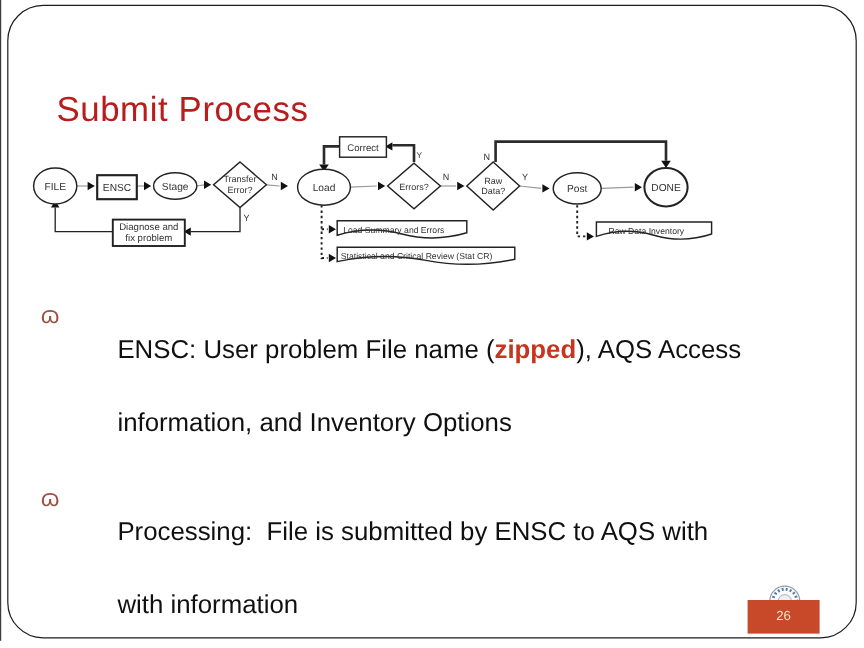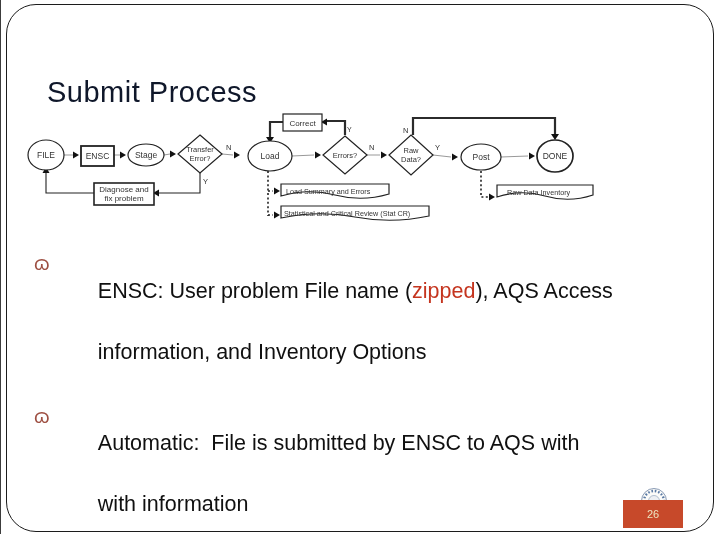--- a/index.html
+++ b/index.html
@@ -1,27 +1,27 @@
 <!DOCTYPE html>
 <html><head>
 <meta charset="utf-8">
 <style>
   html,body{margin:0;padding:0;background:#fff;}
   #slide{position:relative;width:720px;height:540px;background:#fff;overflow:hidden;
          font-family:"Liberation Sans",sans-serif;}
   #left-edge{position:absolute;left:0;top:0;width:1px;height:534px;background:#3c3c3c;}
   #frame{position:absolute;left:6px;top:4px;width:706px;height:526px;
          border:1px solid #1c1c1c;border-radius:30px;}
-  #title{position:absolute;left:47px;top:76px;font-size:29px;letter-spacing:.5px;color:#0f172a;}
+  #title{position:absolute;left:47px;top:76px;font-size:29px;letter-spacing:.5px;color:#b91c1c;}
   #flow{position:absolute;left:0;top:0;}
   
   #bullets{position:absolute;left:34px;top:245px;width:660px;color:#101010;}
   .b1i{position:relative;padding-left:28px;font-size:21.5px;line-height:30.5px;white-space:pre-wrap;}
   .bm{position:absolute;left:0;top:3px;color:#9E4F42;font-size:20px;}
-  .hl{color:#C5351F;}
+  .hl{color:#C5351F;font-weight:bold;}
   
   #epa-logo{position:absolute;left:640px;top:487px;z-index:1;}
   #page-box{position:absolute;left:623px;top:500px;width:60px;height:28px;background:#C7492A;
             z-index:2;display:flex;align-items:center;justify-content:center;
             color:#EDE4C0;font-size:11px;}
   
   text{font-family:"Liberation Sans",sans-serif;fill:#333;}
   .nt{font-size:8.5px;text-anchor:middle;}
   .dt{font-size:7.5px;text-anchor:middle;}
   .yn{font-size:7.5px;}
@@ -133,21 +133,21 @@
     <path class="shape" d="M497,185 h96 v10 q-24,8 -48,1 q-24,-7 -48,1 z"></path>
     <text class="doct" x="507" y="195">Raw Data Inventory</text>
   </svg>
 
   <div id="bullets">
     <div class="b1i">
       <span class="bm">ɷ</span><span>ENSC: User problem File name (</span><span class="hl">zipped</span><span>), AQS Access</span><br>
       <span>information, and Inventory Options</span>
     </div>
     <div class="b1i">
-      <span class="bm">ɷ</span><span>Automatic:  File is submitted by ENSC to AQS with</span><br>
+      <span class="bm">ɷ</span><span>Processing:  File is submitted by ENSC to AQS with</span><br>
       <span>with information</span>
     </div>
 
   </div>
 
   <svg id="epa-logo" width="28" height="28" viewBox="0 0 28 28">
     <circle cx="14" cy="14" r="12.5" fill="#fbfbf9" stroke="#8a9bb5" stroke-width="1"></circle>
     <circle cx="14" cy="14" r="10" fill="none" stroke="#5B7BA6" stroke-width="2.4" stroke-dasharray="1.6 1.8"></circle>
     <circle cx="14" cy="14" r="5.5" fill="#eceff3" stroke="#9fb0c4" stroke-width="0.8"></circle>
   </svg>

